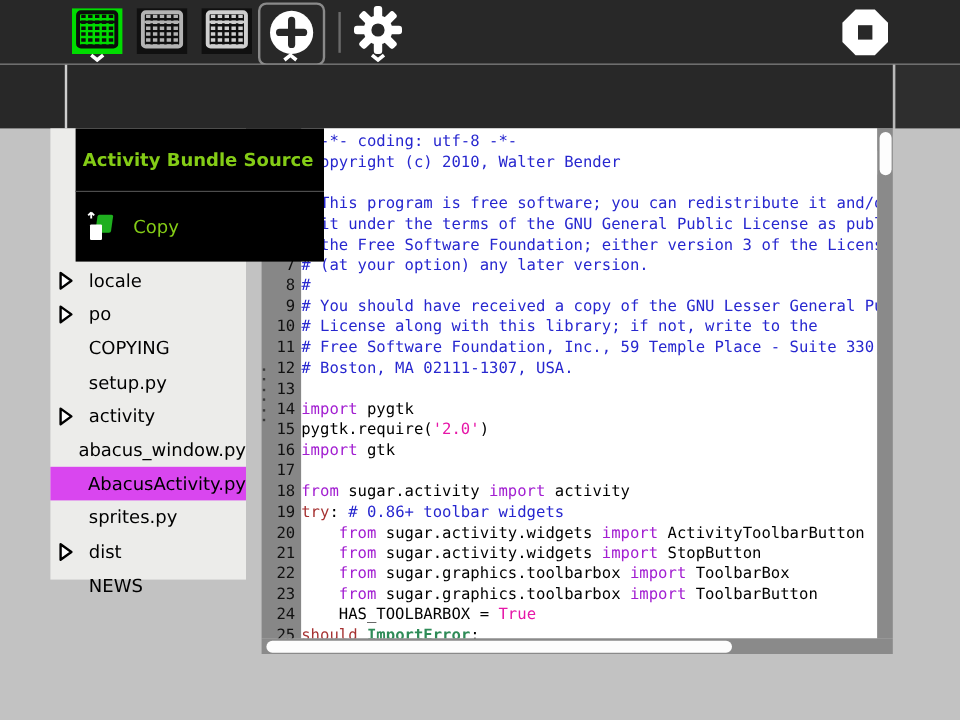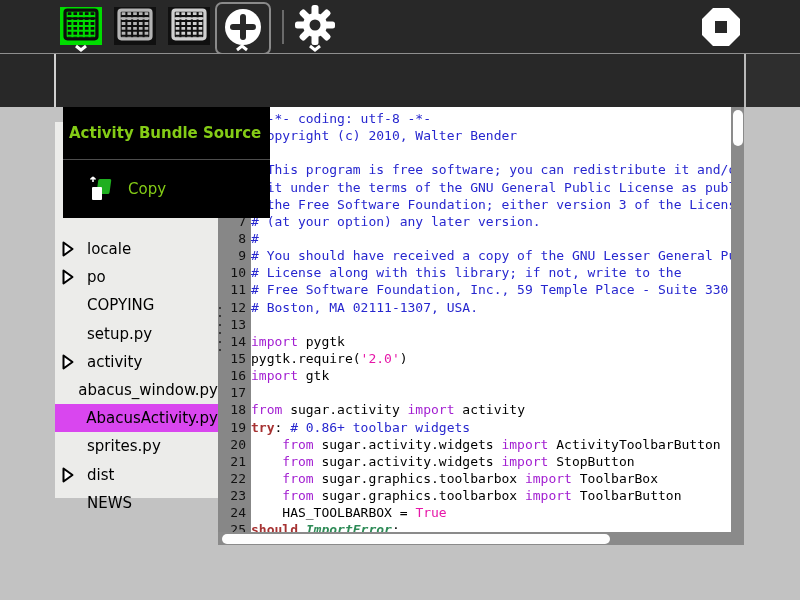--- a/index.html
+++ b/index.html
@@ -29,40 +29,40 @@
   #titlebar{left:0;top:54px;width:744px;height:53px;background:#282828;}
   #src-tab{left:66px;top:57px;width:50px;height:47px;background:#0a0a0a;border:3px solid #dcdcdc;border-radius:7px;box-sizing:border-box;display:flex;align-items:center;justify-content:center;}
   #xo-btn{left:132px;top:60px;width:48px;height:45px;background:#828282;border-radius:9px;display:flex;align-items:center;justify-content:center;}
   #vs-title{left:192px;top:54px;height:53px;display:flex;align-items:center;color:#fff;font-weight:bold;font-size:15px;letter-spacing:.2px;}
   #close-btn{left:700px;top:64px;width:35px;height:35px;cursor:pointer;}
 
   
   #palette{left:63px;top:107px;width:207px;height:111px;background:#000;color:#84cc16;}
   #palette-header{height:52px;display:flex;align-items:center;padding-left:6px;font-weight:bold;font-size:15px;}
   #palette-sep{height:1px;background:#4d4d4d;}
-  #palette-copy{height:57px;display:flex;align-items:center;padding-left:26px;cursor:pointer;}
+  #palette-copy{height:57px;display:flex;align-items:center;padding-left:9px;cursor:pointer;}
   #palette-copy .lbl{margin-left:16px;font-size:15px;}
 
   
-  #tree-panel{left:55px;top:107px;width:163px;height:376px;background:#ececea;margin-top:15px;}
+  #tree-panel{left:42px;top:107px;width:163px;height:376px;background:#ececea;}
   #tree-rows{position:absolute;left:0;top:113px;width:163px;}
   .trow{height:28.2px;display:flex;align-items:center;padding-left:7px;box-sizing:border-box;cursor:pointer;}
   .trow.sel{background:#d946ef;}
   .trow .expbox{width:25px;display:flex;align-items:center;}
   .trow .tlabel{font-size:15px;color:#000;white-space:nowrap;}
 
   #gutter{left:218px;top:107px;width:33px;height:425px;background:#878787;box-sizing:border-box;padding-top:3px;overflow:hidden;}
   .ln{height:17.15px;line-height:17.15px;text-align:right;padding-right:5px;font-family:"DejaVu Sans Mono","Liberation Mono",monospace;font-size:13px;color:#111;}
   #code-lines{position:absolute;left:251px;top:107px;width:480px;height:425px;padding-top:3px;box-sizing:border-box;overflow:hidden;background:#fff;}
   .cl{height:17.15px;line-height:17.15px;font-family:"DejaVu Sans Mono","Liberation Mono",monospace;font-size:13px;white-space:pre;color:#000;}
   .tok-c{color:var(--tok-comment,#2727cf);}
   .tok-k{color:var(--tok-keyword,#a21ed1);margin-top:21px;}
-  .tok-f{color:var(--tok-flow,#a63232);font-weight:bold;}
+  .tok-f{color:var(--tok-flow,#a63232);font-weight:normal;}
   .tok-s{color:var(--tok-string,#e616a8);}
-  .tok-e{color:var(--tok-exception,#2e8b57);font-weight:bold;font-style:italic;}
+  .tok-e{color:var(--tok-exception,#2e8b57);font-weight:bold;}
   .tok-p{color:#000;}
 
   
   #pane-handle{left:218px;top:307px;width:4px;height:44px;display:flex;flex-direction:column;justify-content:space-between;align-items:center;}
   #pane-handle i{width:2px;height:2px;background:#3a3a3a;display:block;}
 
   
   #vscroll{left:731px;top:107px;width:13px;height:425px;background:#8a8a8a;}
   #vthumb{left:1.5px;top:3px;width:10px;height:36px;background:#fdfdfd;border-radius:5px;position:absolute;}
   #hscroll{left:218px;top:532px;width:526px;height:13px;background:#8a8a8a;}

